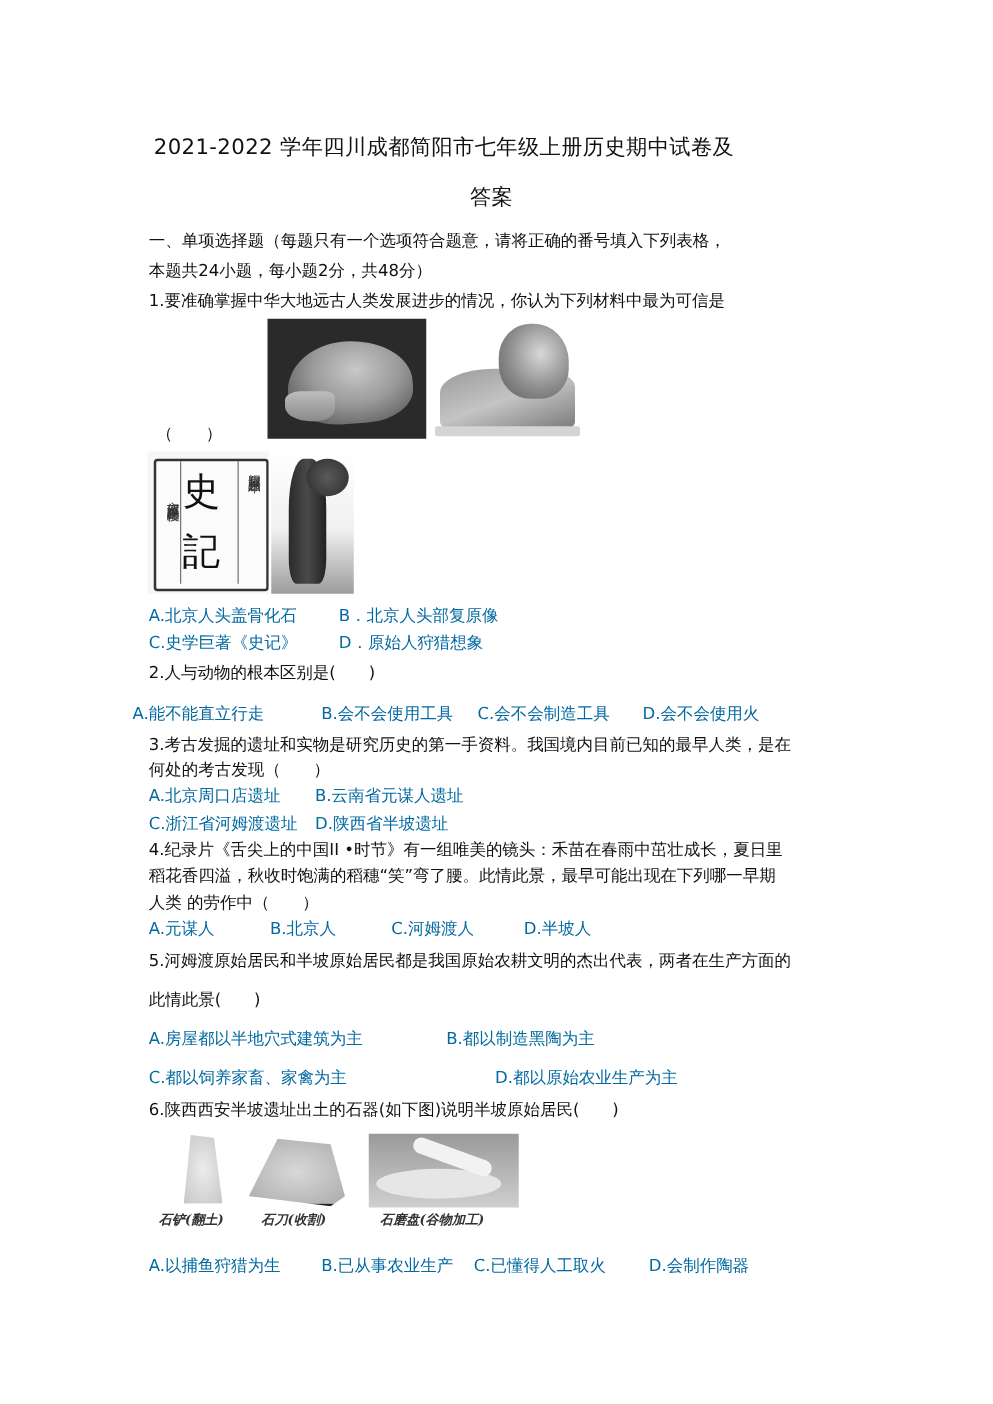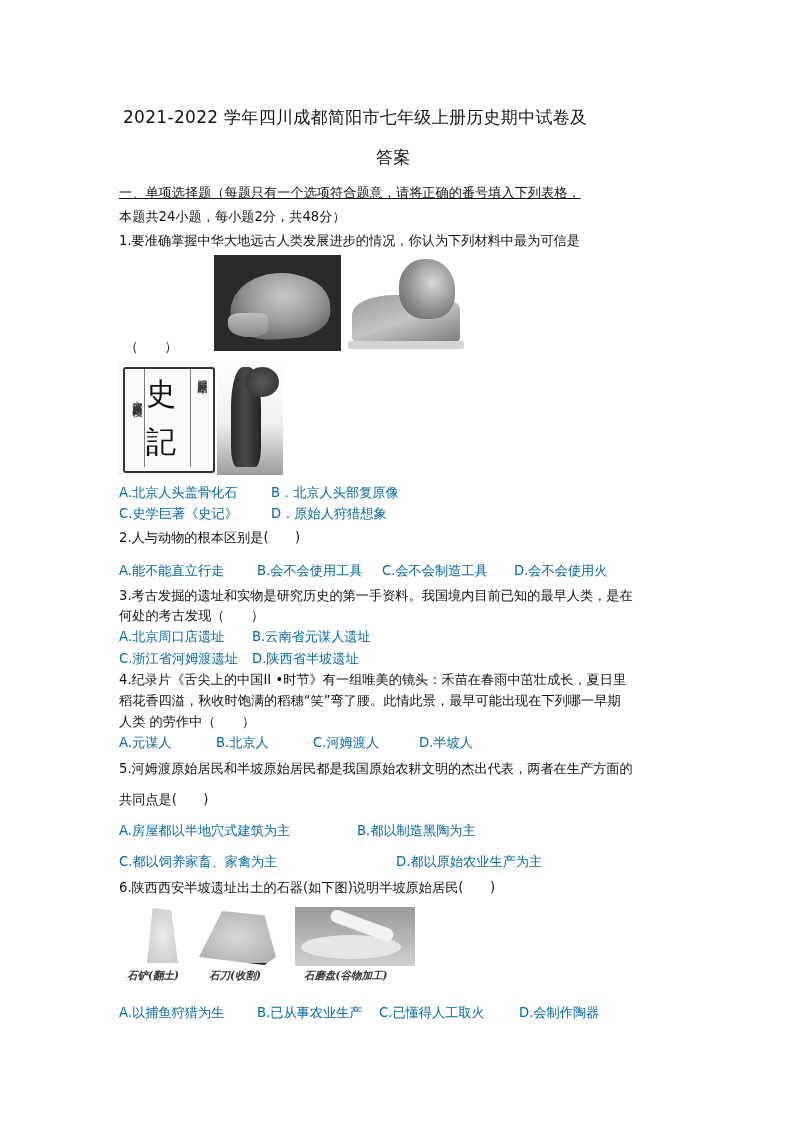--- a/index.html
+++ b/index.html
@@ -90,21 +90,21 @@
       background: #f2f2f2; border-radius: 7px; transform: rotate(20deg);
     }
     .cap { font-family: "DejaVu Serif", serif; font-size: 10.5px; font-style: italic; color: #333; font-weight: bold; }
   </style>
 </head>
 <body>
 
 <div class="abs title" style="left:123px; top:106px;">2021-2022 学年四川成都简阳市七年级上册历史期中试卷及</div>
 <div class="abs title" style="left:376px; top:146px;">答案</div>
 
-<div class="abs txt" style="left:119px; top:184px;text-decoration:underline;">一、单项选择题（每题只有一个选项符合题意，请将正确的番号填入下列表格，</div>
+<div class="abs txt" style="left:119px; top:184px;">一、单项选择题（每题只有一个选项符合题意，请将正确的番号填入下列表格，</div>
 <div class="abs txt" style="left:119px; top:208px;">本题共24小题，每小题2分，共48分）</div>
 
 <div>
   <div class="abs txt" style="left:119px; top:232px;">1.要准确掌握中华大地远古人类发展进步的情况，你认为下列材料中最为可信是</div>
 
   <div class="img skull" style="left:214px; top:255px; width:127px; height:96px;">
     <div class="bone"></div>
     <div class="jaw"></div>
   </div>
   <div class="img bust" style="left:344px; top:255px; width:122px; height:96px;">
@@ -130,21 +130,21 @@
   </div>
 
   <div class="abs opt" style="left:119px; top:484px;">A.北京人头盖骨化石</div>
   <div class="abs opt" style="left:271px; top:484px;">B．北京人头部复原像</div>
   <div class="abs opt" style="left:119px; top:505px;">C.史学巨著《史记》</div>
   <div class="abs opt" style="left:271px; top:505px;">D．原始人狩猎想象</div>
 </div>
 
 <div>
   <div class="abs txt" style="left:119px; top:529px;">2.人与动物的根本区别是(　　)</div>
-  <div class="abs opt" style="left:119px; top:562px;text-align:right;">A.能不能直立行走</div>
+  <div class="abs opt" style="left:106px; top:562px;text-align:right;">A.能不能直立行走</div>
   <div class="abs opt" style="left:257px; top:562px;">B.会不会使用工具</div>
   <div class="abs opt" style="left:382px; top:562px;">C.会不会制造工具</div>
   <div class="abs opt" style="left:514px; top:562px;">D.会不会使用火</div>
 </div>
 
 <div>
   <div class="abs txt" style="left:119px; top:587px;">3.考古发掘的遗址和实物是研究历史的第一手资料。我国境内目前已知的最早人类，是在</div>
   <div class="abs txt" style="left:119px; top:607px;">何处的考古发现（　　）</div>
   <div class="abs opt" style="left:119px; top:628px;">A.北京周口店遗址</div>
   <div class="abs opt" style="left:252px; top:628px;">B.云南省元谋人遗址</div>
@@ -157,21 +157,21 @@
   <div class="abs txt" style="left:119px; top:692px;">稻花香四溢，秋收时饱满的稻穗“笑”弯了腰。此情此景，最早可能出现在下列哪一早期</div>
   <div class="abs txt" style="left:119px; top:713px;">人类 的劳作中（　　）</div>
   <div class="abs opt" style="left:119px; top:734px;">A.元谋人</div>
   <div class="abs opt" style="left:216px; top:734px;">B.北京人</div>
   <div class="abs opt" style="left:313px; top:734px;">C.河姆渡人</div>
   <div class="abs opt" style="left:419px; top:734px;">D.半坡人</div>
 </div>
 
 <div>
   <div class="abs txt" style="left:119px; top:760px;">5.河姆渡原始居民和半坡原始居民都是我国原始农耕文明的杰出代表，两者在生产方面的</div>
-  <div class="abs txt" style="left:119px; top:791px;">共同点是(　　)</div>
+  <div class="abs txt" style="left:119px; top:791px;">此情此景(　　)</div>
   <div class="abs opt" style="left:119px; top:822px;">A.房屋都以半地穴式建筑为主</div>
   <div class="abs opt" style="left:357px; top:822px;">B.都以制造黑陶为主</div>
   <div class="abs opt" style="left:119px; top:853px;">C.都以饲养家畜、家禽为主</div>
   <div class="abs opt" style="left:396px; top:853px;">D.都以原始农业生产为主</div>
 </div>
 
 <div>
   <div class="abs txt" style="left:119px; top:879px;">6.陕西西安半坡遗址出土的石器(如下图)说明半坡原始居民(　　)</div>
 
   <div class="tool-spade" style="left:147px; top:908px; width:31px; height:55px;"></div>

